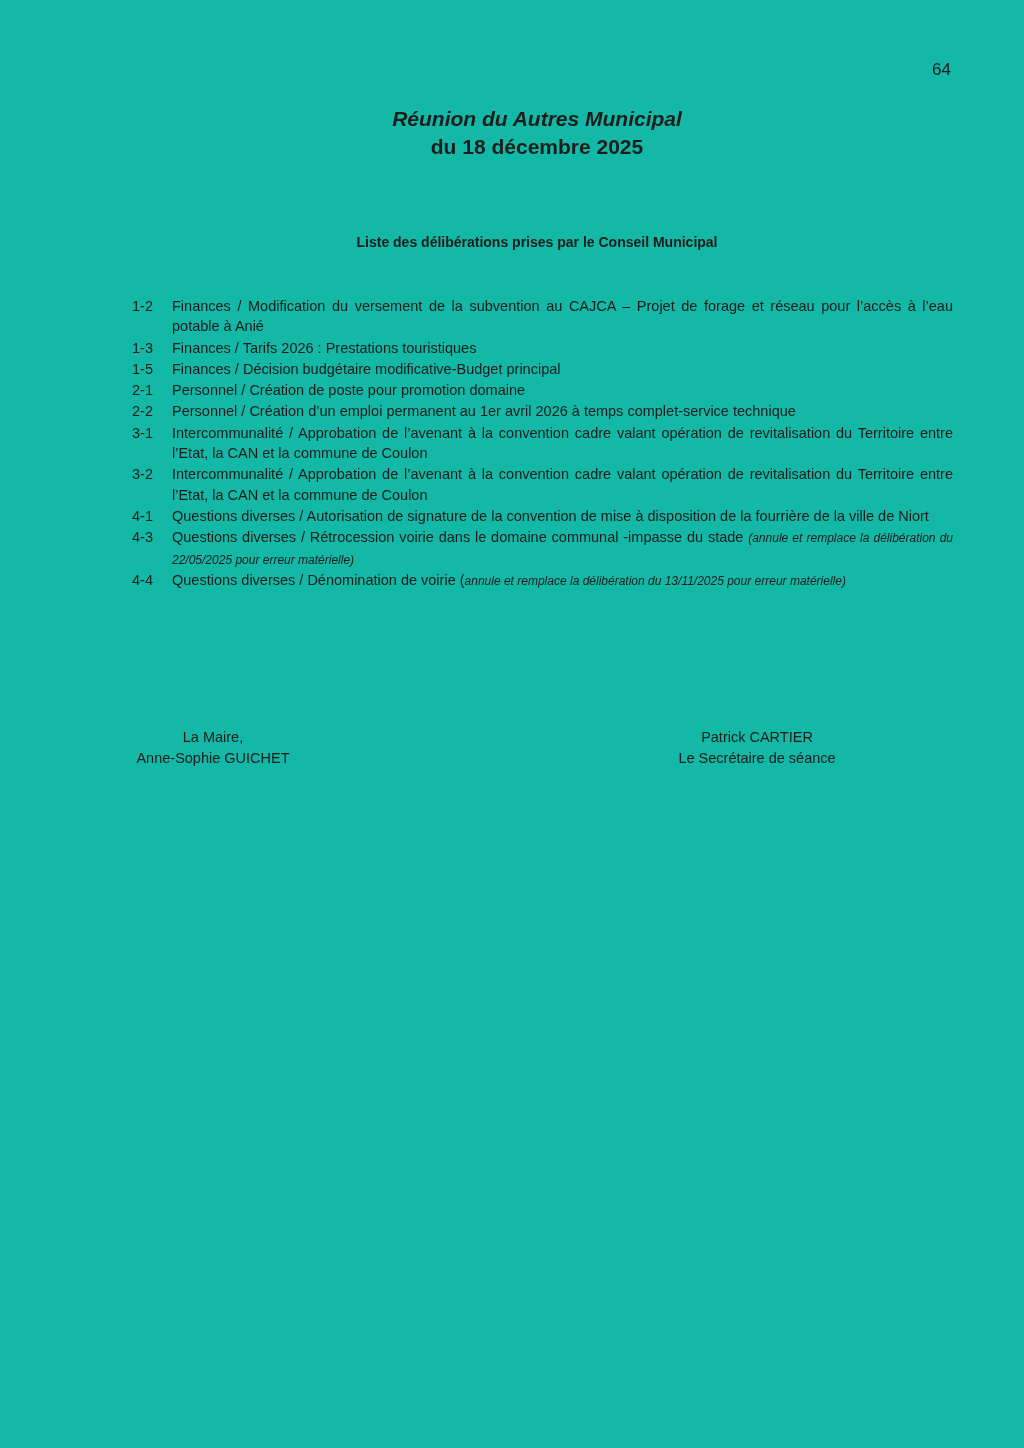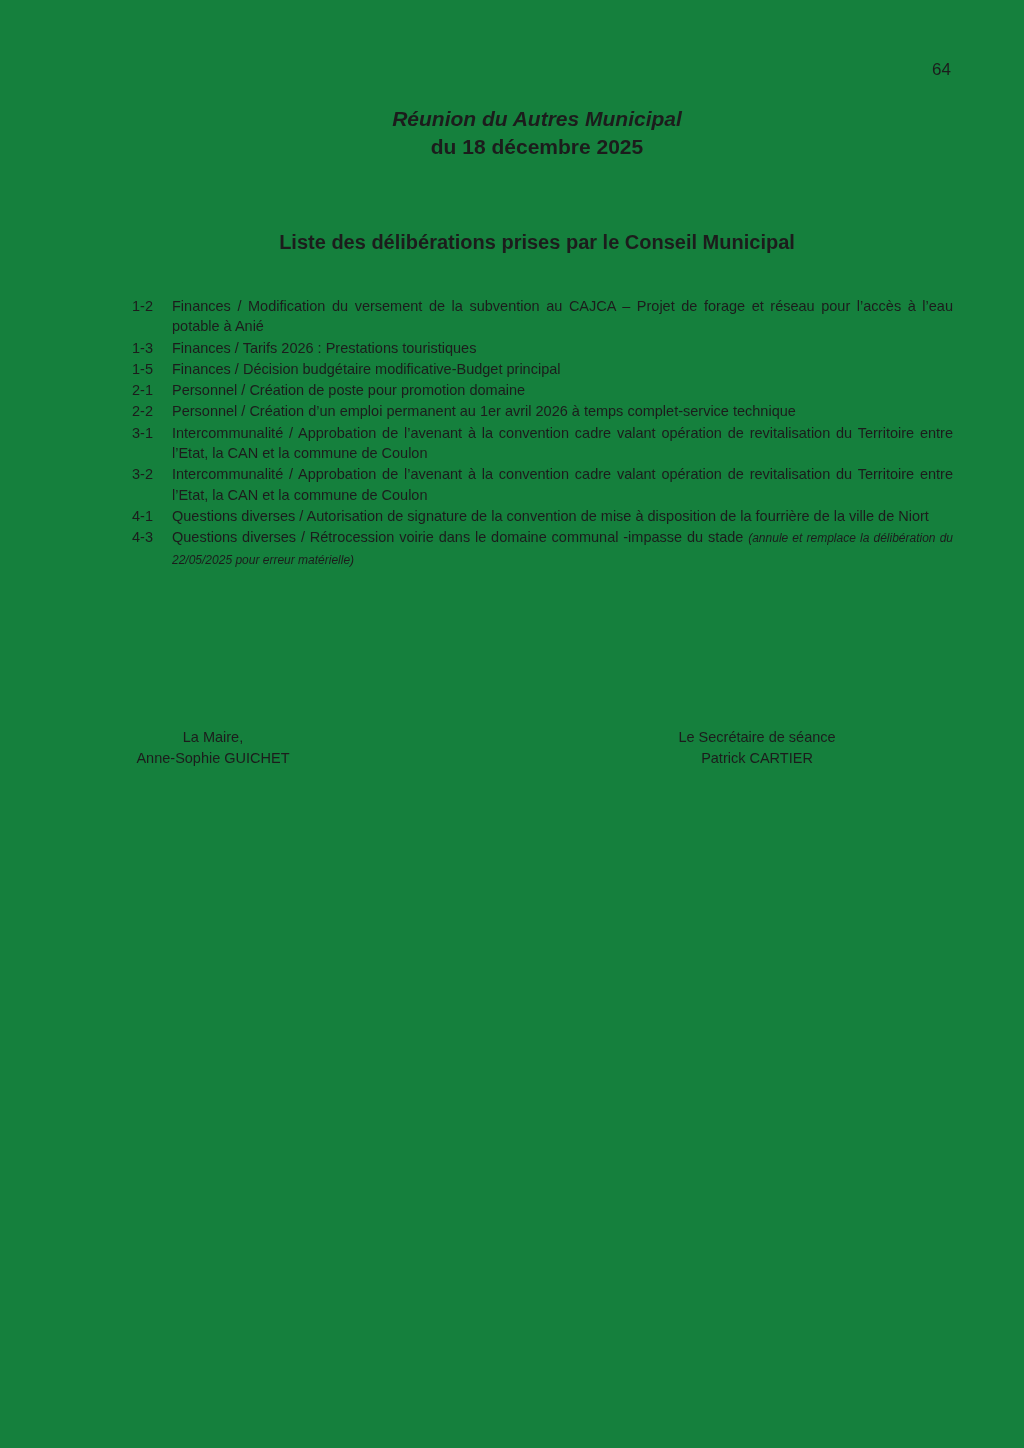--- a/index.html
+++ b/index.html
@@ -4,21 +4,21 @@
 <style>
   html, body {
     margin: 0;
     padding: 0;
     background: #ffffff;
   }
   .page {
     position: relative;
     width: 1024px;
     height: 1448px;
-    background: #15803d;
+    background: #14b8a6;
     overflow: hidden;
     font-family: "Liberation Sans", sans-serif;
     color: #1c1c1c;
   }
   .page-number {
     position: absolute;
     top: 58px;
     right: 73px;
     font-size: 17px;
     line-height: 24px;
@@ -34,21 +34,21 @@
     line-height: 28px;
   }
   .title-line1 { font-style: italic; }
   .subtitle {
     position: absolute;
     top: 233px;
     left: 72px;
     width: 930px;
     text-align: center;
     font-weight: bold;
-    font-size: 20px;
+    font-size: 14px;
     line-height: 19px;
   }
   .delib-list {
     position: absolute;
     top: 296px;
     left: 132px;
     width: 821px;
     font-size: 14.5px;
     line-height: 20.3px;
   }
@@ -144,27 +144,31 @@
       <span class="delib-num">4-1</span>
       <span class="delib-text"><span>Questions diverses / Autorisation de signature de la convention de mise à disposition de la fourrière de la ville de Niort</span><span class="delib-note"></span></span>
     </div>
 
 
     <div class="delib-row">
       <span class="delib-num">4-3</span>
       <span class="delib-text"><span>Questions diverses / Rétrocession voirie dans le domaine communal -impasse du stade </span><span class="delib-note">(annule et remplace la délibération du 22/05/2025 pour erreur matérielle)</span></span>
     </div>
 
+    <div class="delib-row">
+      <span class="delib-num">4-4</span>
+      <span class="delib-text"><span>Questions diverses / Dénomination de voirie (</span><span class="delib-note">annule et remplace la délibération du 13/11/2025 pour erreur matérielle)</span></span>
+    </div>
 
   </div>
 
   <div class="signatures">
     <div class="sig-left">
       <div>La Maire,</div>
       <div>Anne-Sophie GUICHET</div>
     </div>
     <div class="sig-right">
+      <div>Patrick CARTIER</div>
       <div>Le Secrétaire de séance</div>
-      <div>Patrick CARTIER</div>
     </div>
   </div>
 
 </div>
 
 </body></html>

